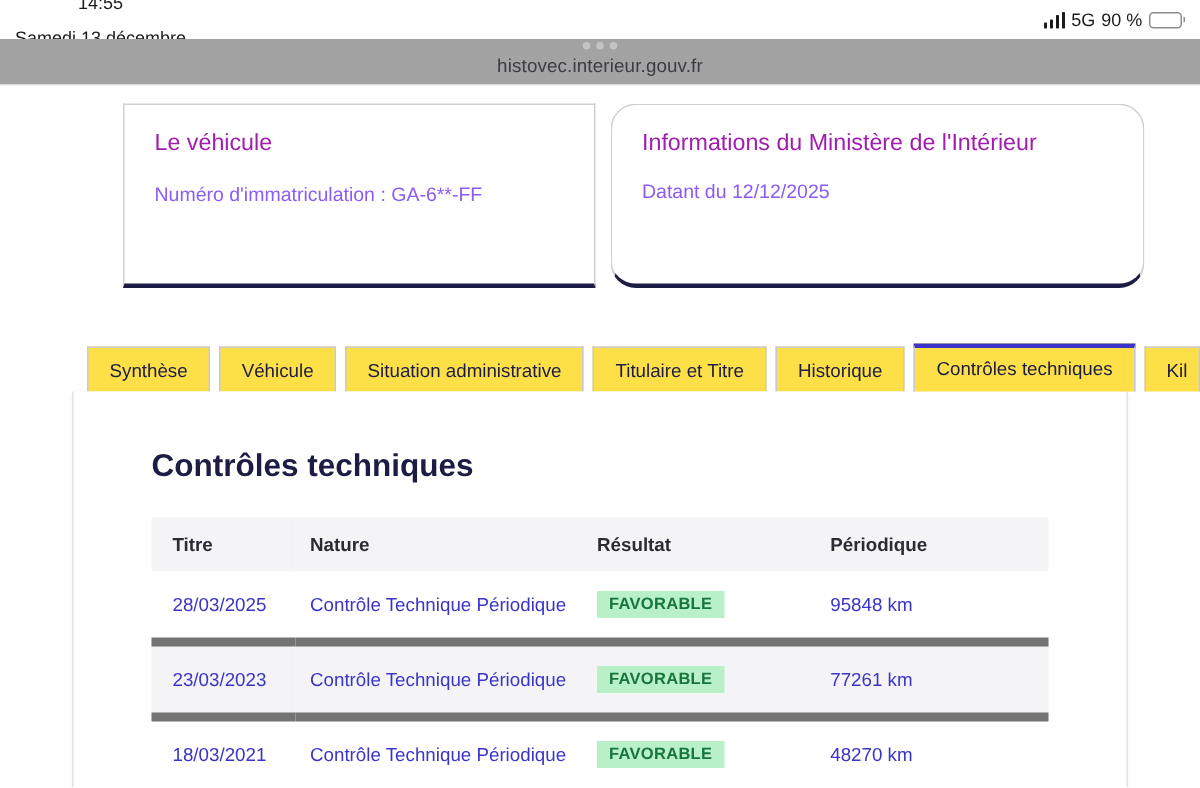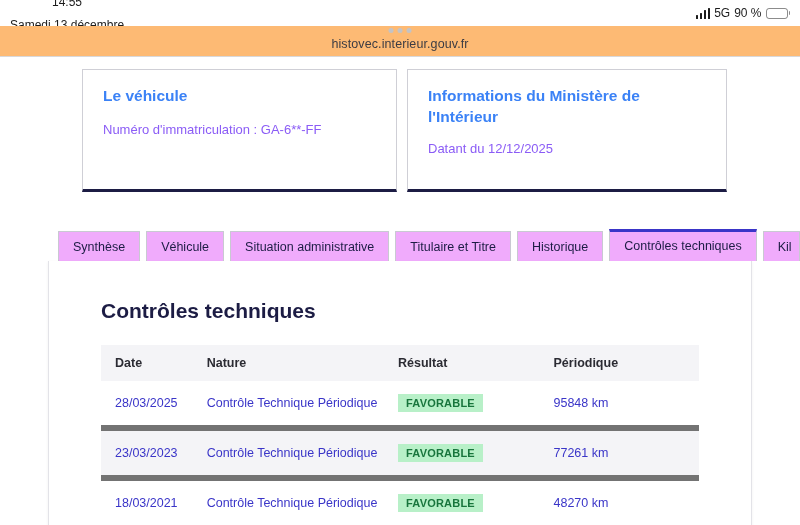--- a/index.html
+++ b/index.html
@@ -79,21 +79,21 @@
   .battery .cap {
     width: 1.5px;
     height: 4px;
     background: rgba(0,0,0,.45);
     border-radius: 0 1px 1px 0;
   }
 
   
   .browser-top {
     height: 30px;
-    background: #fdba74;
+    background: #a3a3a3;
     position: relative;
   }
   .tab-dots {
     position: absolute;
     left: 50%;
     top: 2px;
     transform: translateX(-50%);
     display: flex;
     gap: 4px;
   }
@@ -137,27 +137,28 @@
     padding: 16px 20px 20px 20px;
     background: #fff;
   }
   .card-veh {
     margin-left: 82px;
     width: 315px;
     height: 123px;
   }
   .card-min {
     margin-left: 10px;
-    width: 320px;
+    width: 356px;
     height: 123px;
+    border-radius: 17px;
   }
   .card-title {
-    color: #3b82f6;
+    color: #a21caf;
     font-size: 15.5px;
-    font-weight: bold;
+    font-weight: normal;
     margin: 0 0 14px 0;
     line-height: 1.35;
   }
   .card-title.two-line { margin-bottom: 12px; }
   .card-text {
     font-size: 13px;
     color: #8b5cf6;
     margin: 0;
     line-height: 1.45;
   }
@@ -172,21 +173,21 @@
   }
   .tabs {
     display: flex;
     align-items: flex-end;
     gap: 6px;
     height: 32px;
   }
   .tab {
     border: 1px solid #c9c9d2;
     border-bottom: none;
-    background: #f0abfc;
+    background: #fde047;
     color: #1c1c44;
     font-size: 12.5px;
     padding: 0 14px;
     height: 30px;
     line-height: 30px;
     white-space: nowrap;
     box-sizing: border-box;
   }
   .tab.active {
     border-top: 3px solid #3a35c8;
@@ -331,21 +332,21 @@
       <div class="tab clipped">Kil</div>
     </div>
   </div>
 
   <div class="panel">
     <div class="panel-title">Contrôles techniques</div>
 
     <table class="ct">
       <thead>
         <tr>
-          <th class="col-date">Date</th>
+          <th class="col-date">Titre</th>
           <th class="col-nature">Nature</th>
           <th class="col-res">Résultat</th>
           <th class="col-km">Périodique</th>
         </tr>
       </thead>
       <tbody>
         <tr>
           <td>28/03/2025</td>
           <td>Contrôle Technique Périodique</td>
           <td><span class="badge">FAVORABLE</span></td>

